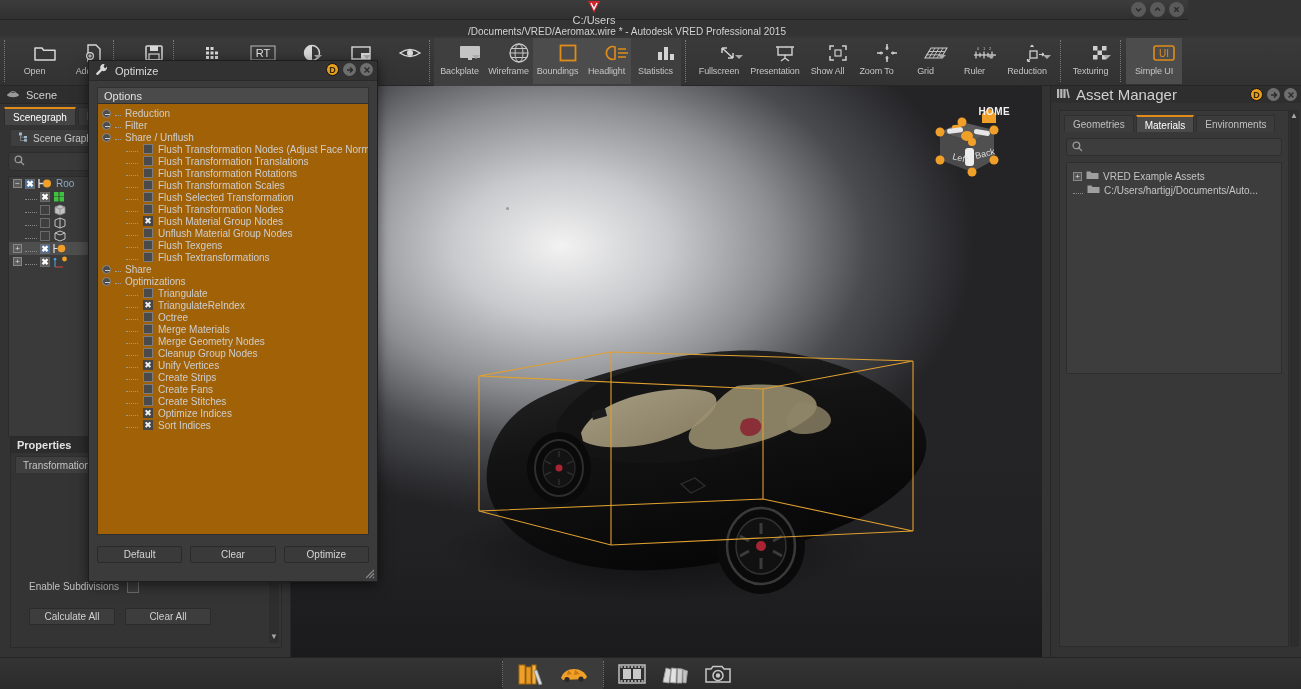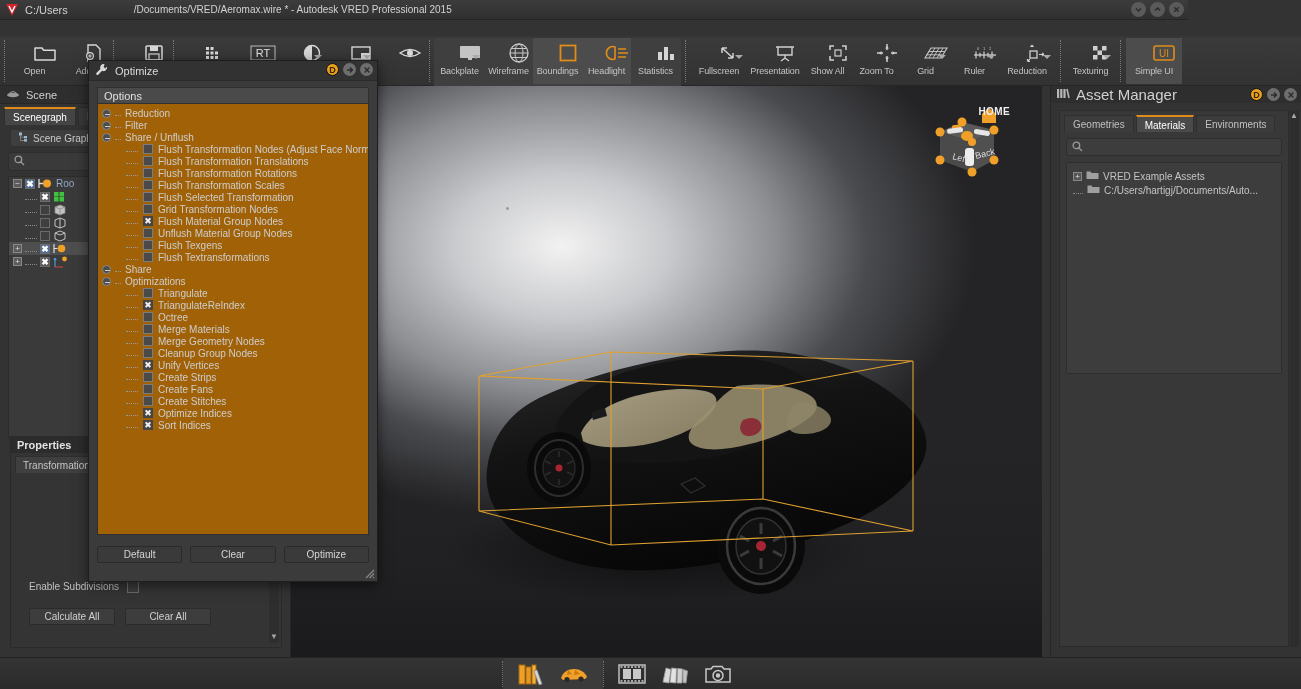--- a/index.html
+++ b/index.html
@@ -12,21 +12,21 @@
     overflow: hidden;
     -webkit-font-smoothing: antialiased;
   }
   #app { position: relative; width: 1301px; height: 689px; background: #333333; }
 
   
   .titlebar {
     position: absolute; left:0; top:0; width:1188px; height:20px;
     background: linear-gradient(#3c3c3c, #303030);
     border-bottom: 1px solid #252525;
-    display: flex; align-items: center;
+    display: flex; align-items: center; flex-direction: column;
   }
   .vred-logo {
     width: 14px; height: 14px; margin-left: 5px; margin-right: 6px;
     position: relative; flex: 0 0 auto;
   }
   .vred-logo svg { display:block; }
   .title-user { font-size: 11px; color: #d2d2d2; }
   .title-path { font-size: 10px; color: #d2d2d2; margin-left: 66px; white-space: nowrap; }
   .win-btns { position:absolute; right:4px; top:2px; display:flex; gap:4px; }
   .win-btn {
@@ -1198,21 +1198,21 @@
             <span class="opt-lbl">Flush Transformation Scales</span>
           </div>
           <div class="opt-row leaf">
             <span class="leaf-dash"></span>
             <span class="ck"></span>
             <span class="opt-lbl">Flush Selected Transformation</span>
           </div>
           <div class="opt-row leaf">
             <span class="leaf-dash"></span>
             <span class="ck"></span>
-            <span class="opt-lbl">Grid Transformation Nodes</span>
+            <span class="opt-lbl">Flush Transformation Nodes</span>
           </div>
           <div class="opt-row leaf">
             <span class="leaf-dash"></span>
             <span class="ck checked"></span>
             <span class="opt-lbl">Flush Material Group Nodes</span>
           </div>
           <div class="opt-row leaf">
             <span class="leaf-dash"></span>
             <span class="ck"></span>
             <span class="opt-lbl">Unflush Material Group Nodes</span>

